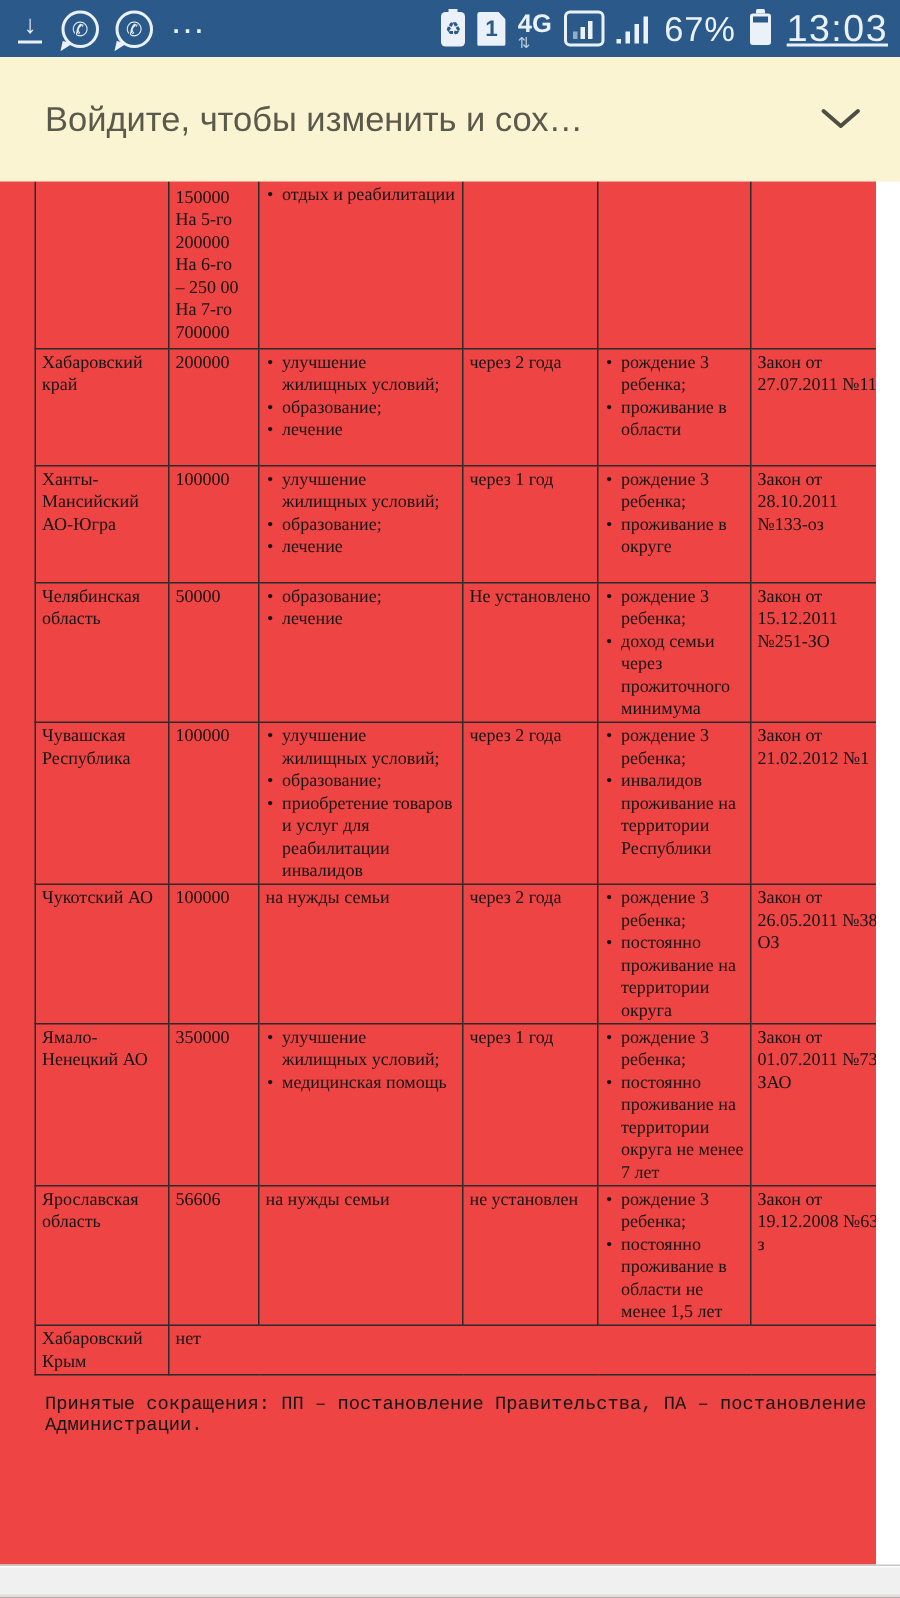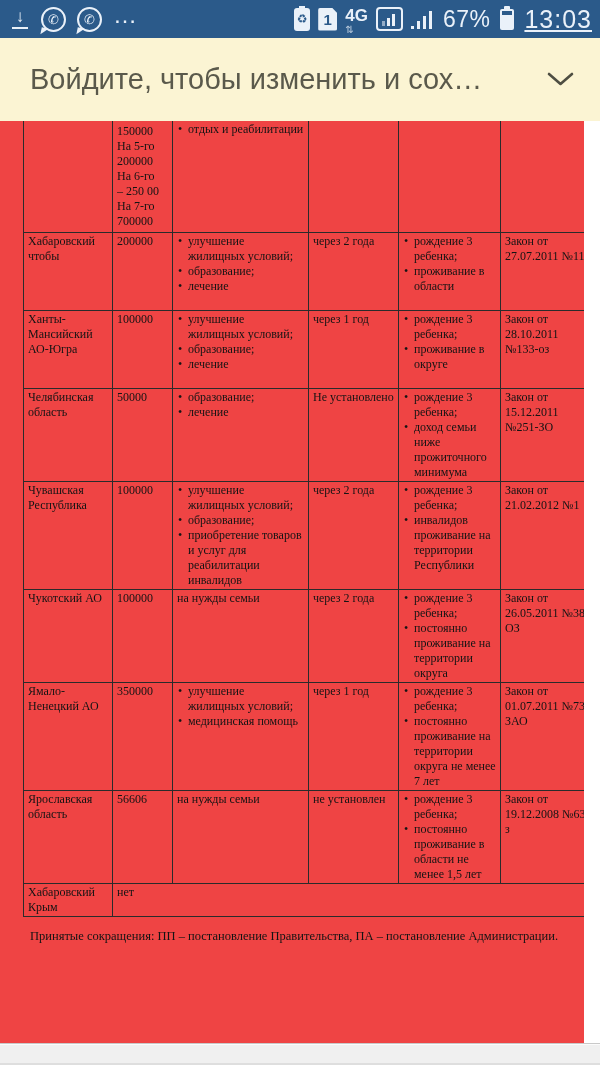--- a/index.html
+++ b/index.html
@@ -40,21 +40,21 @@
   .icon-sigbars i.b3{left:18px;height:18px;}
   .sb-pct{font-size:23px;letter-spacing:0.5px;}
   .icon-battery{position:relative;width:14px;height:21px;background:#eaf1f9;border-radius:2px;margin-left:2px;}
   .icon-battery::before{content:"";position:absolute;top:-3px;left:4px;width:6px;height:3px;background:#eaf1f9;border-radius:1px 1px 0 0;}
   .icon-battery i{position:absolute;top:2px;left:2px;right:2px;height:4px;background:#2b5a8a;}
   .sb-time{font-size:25px;letter-spacing:1px;margin-left:2px;text-decoration:underline;}
 
   
   .banner{height:83px;background:#fbf4d3;display:flex;align-items:center;
           padding:0 26px 0 30px;box-sizing:border-box;cursor:pointer;}
-  .banner-text{flex:1;font-size:29px;color:#5a594b;white-space:nowrap;overflow:hidden;}
+  .banner-text{flex:1;font-size:23px;color:#5a594b;white-space:nowrap;overflow:hidden;}
   .banner-chev{flex:none;margin-left:10px;}
 
   
   .doc{position:absolute;top:121px;left:0;width:584px;bottom:21px;background:#ef4444;overflow:hidden;}
   table.cap{border-collapse:collapse;table-layout:fixed;width:589px;margin-left:23px;
             font-family:"Liberation Serif",serif;font-size:12px;line-height:15px;color:#141414;}
   table.cap td{border:1px solid #2b2b2b;vertical-align:top;padding:1px 4px 1px 4px;overflow:hidden;}
   table.cap tr:first-child td{border-top:none;}
   .txt{display:block;white-space:pre-line;}
   .bullet{position:relative;padding-left:11px;}
@@ -64,21 +64,21 @@
   tbody tr:nth-child(3){height:78px;}
   tbody tr:nth-child(4){height:90px;}
   tbody tr:nth-child(5){height:107px;}
   tbody tr:nth-child(6){height:90px;}
   tbody tr:nth-child(7){height:105px;}
   tbody tr:nth-child(8){height:92px;}
   tbody tr:nth-child(9){height:28px;}
   tbody tr:nth-child(1) td.c-amount .cellc{height:107px;display:flex;flex-direction:column;
         justify-content:flex-end;overflow:hidden;}
   .footnote{position:absolute;left:30px;top:808px;width:560px;
-            font-family:Liberation Serif, serif;font-size:12.5px;color:#141414;}
+            font-family:Liberation Mono, monospace;font-size:12.5px;color:#141414;}
 
   
   .bottombar{position:absolute;left:0;bottom:0;width:600px;height:21px;background:#f0f0f0;
              border-top:1px solid #c9c9c9;box-shadow:inset 0 1px 0 #fbfbfb;}
   .bottombar::after{content:"";position:absolute;left:0;right:0;bottom:0;height:2px;background:#dedede;}
 </style>
 </head>
 <body>
 
 <div class="screen">
@@ -166,21 +166,21 @@
             </td>
             <td class="c-law">
               <div class="cellc">
                 <span class="txt"></span>
               </div>
             </td>
           </tr>
           <tr>
             <td class="c-region">
               <div class="cellc">
-                <span class="txt">Хабаровский чтобы</span>
+                <span class="txt">Хабаровский край</span>
               </div>
             </td>
             <td class="c-amount">
               <div class="cellc">
                 <span class="txt">200000</span>
               </div>
             </td>
             <td class="c-purpose">
               <div class="cellc">
                 <div class="bullet">улучшение жилищных условий;</div>
@@ -263,21 +263,21 @@
               </div>
             </td>
             <td class="c-term">
               <div class="cellc">
                 <span class="txt">Не установлено</span>
               </div>
             </td>
             <td class="c-cond">
               <div class="cellc">
                 <div class="bullet">рождение 3 ребенка;</div>
-                <div class="bullet">доход семьи ниже прожиточного минимума</div>
+                <div class="bullet">доход семьи через прожиточного минимума</div>
               </div>
             </td>
             <td class="c-law">
               <div class="cellc">
                 <span class="txt">Закон от
 15.12.2011
 №251-ЗО</span>
               </div>
             </td>
           </tr>

